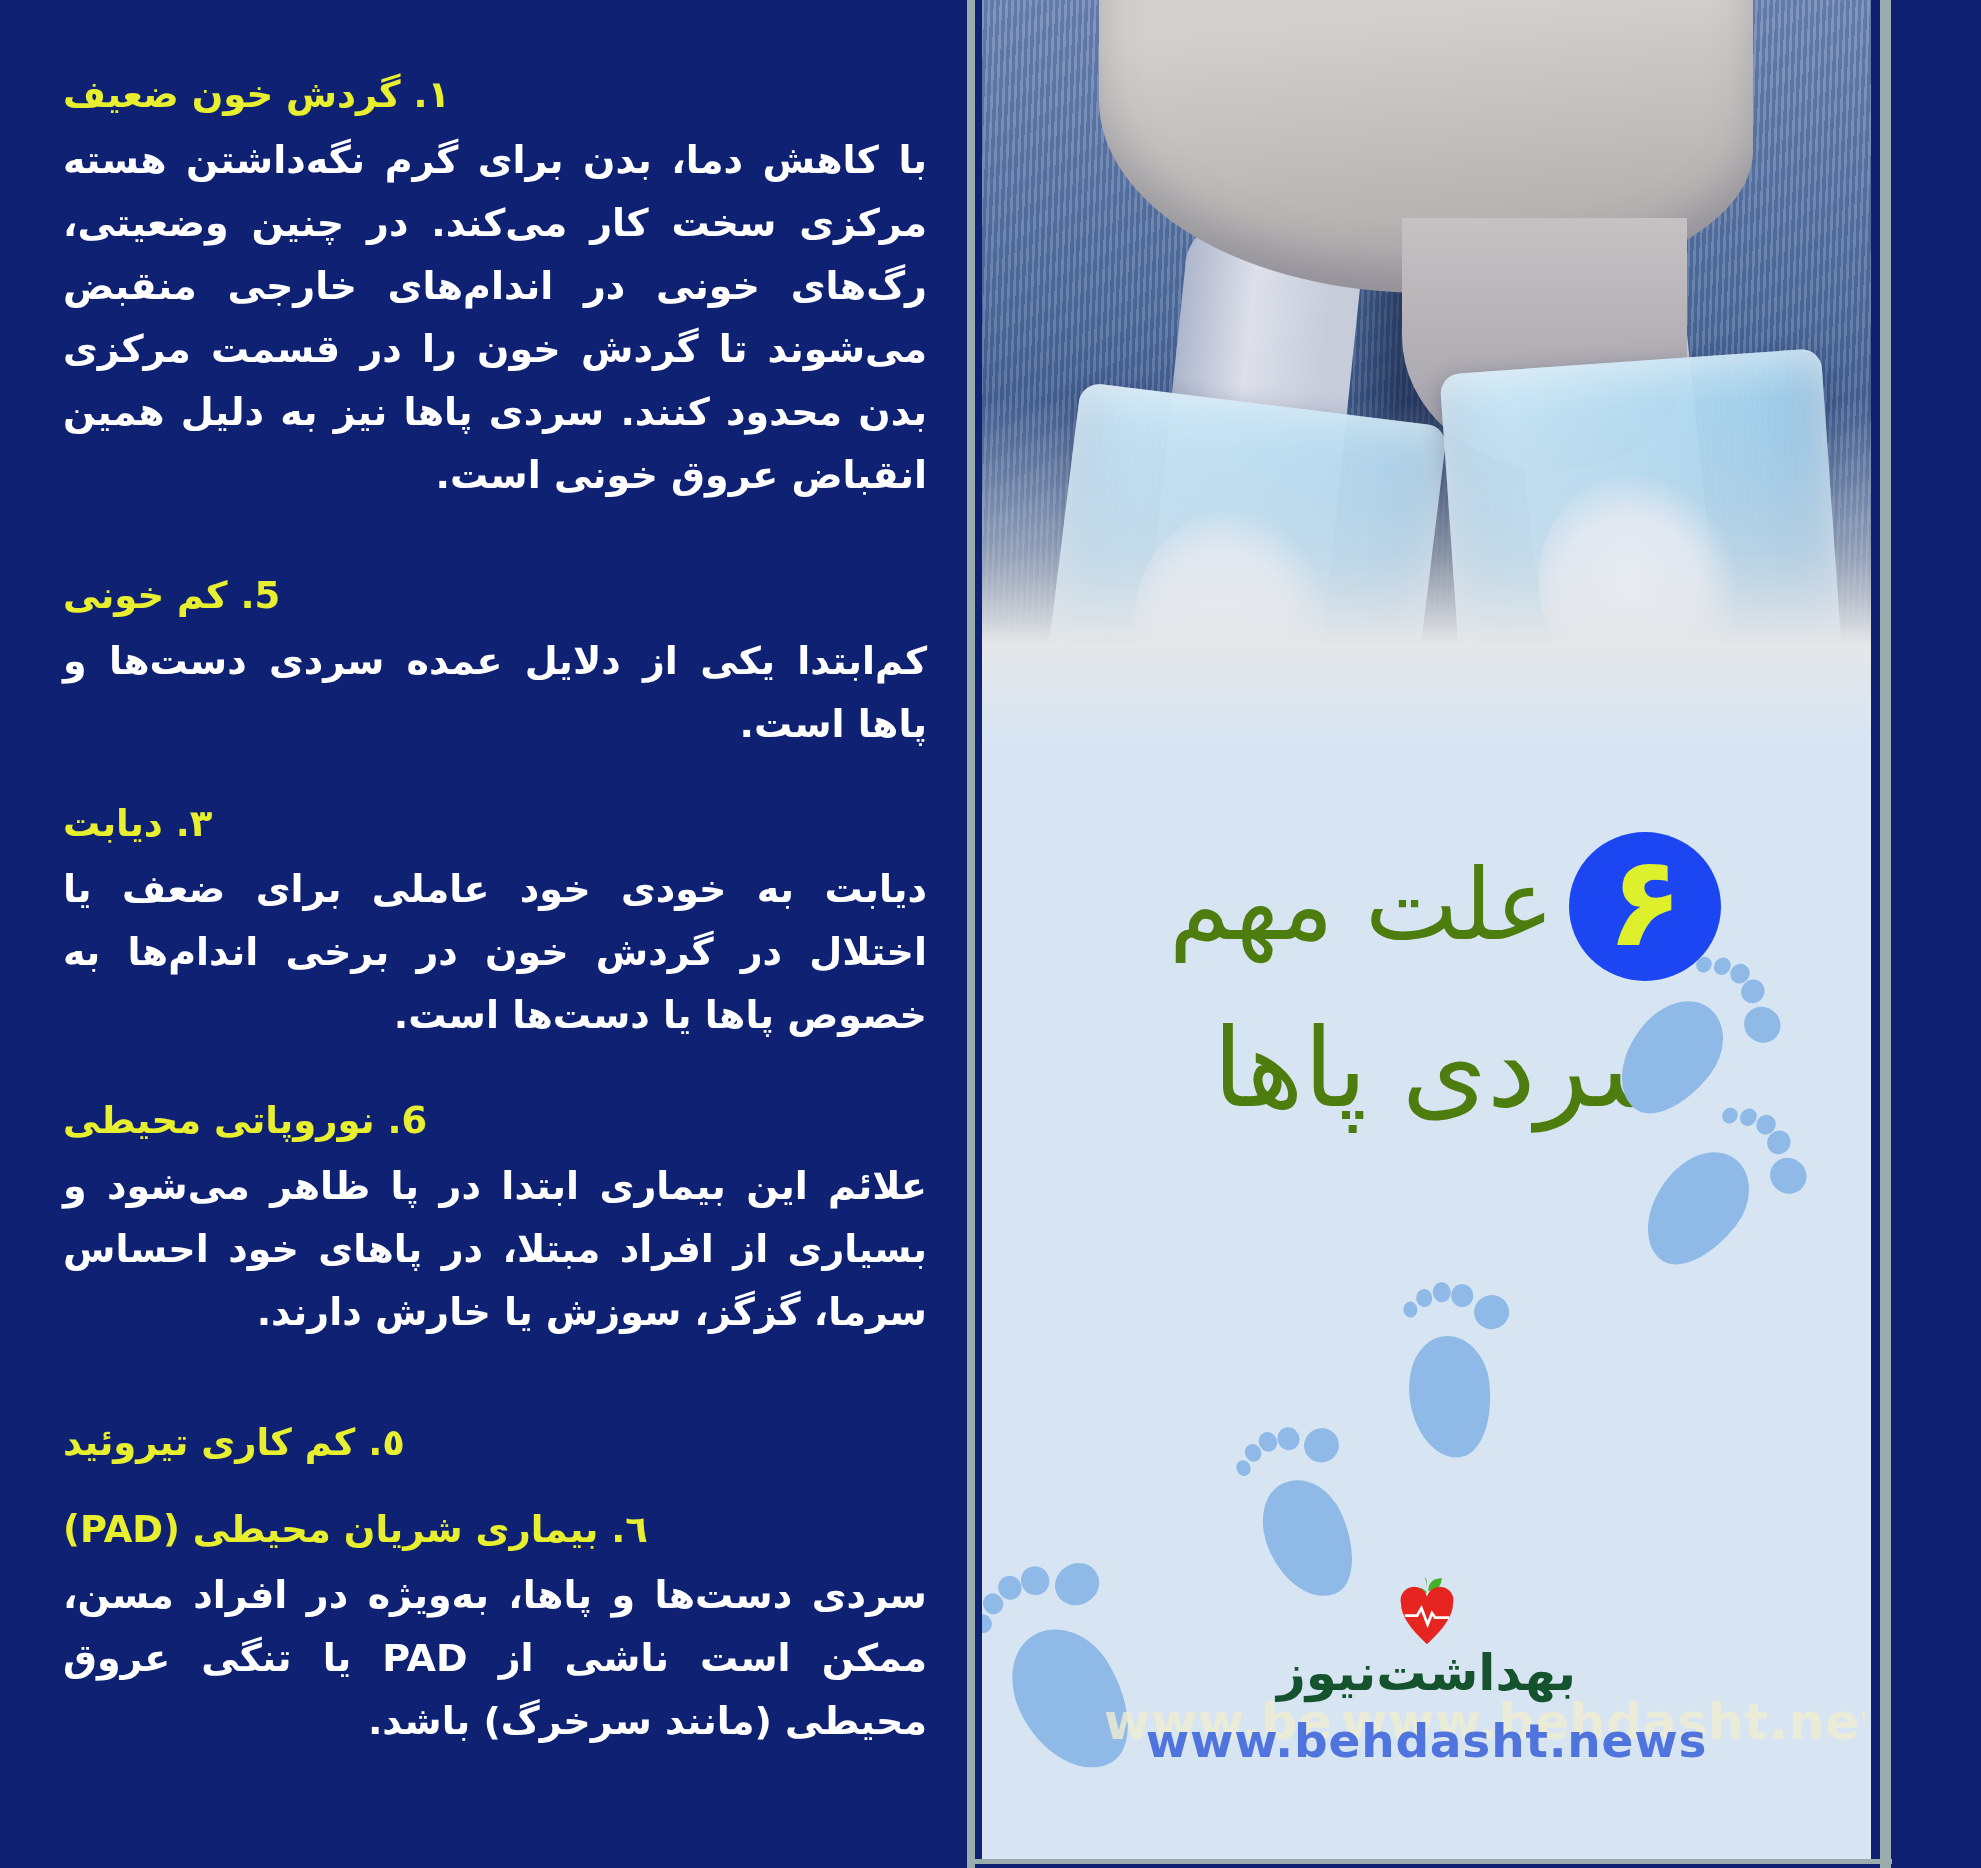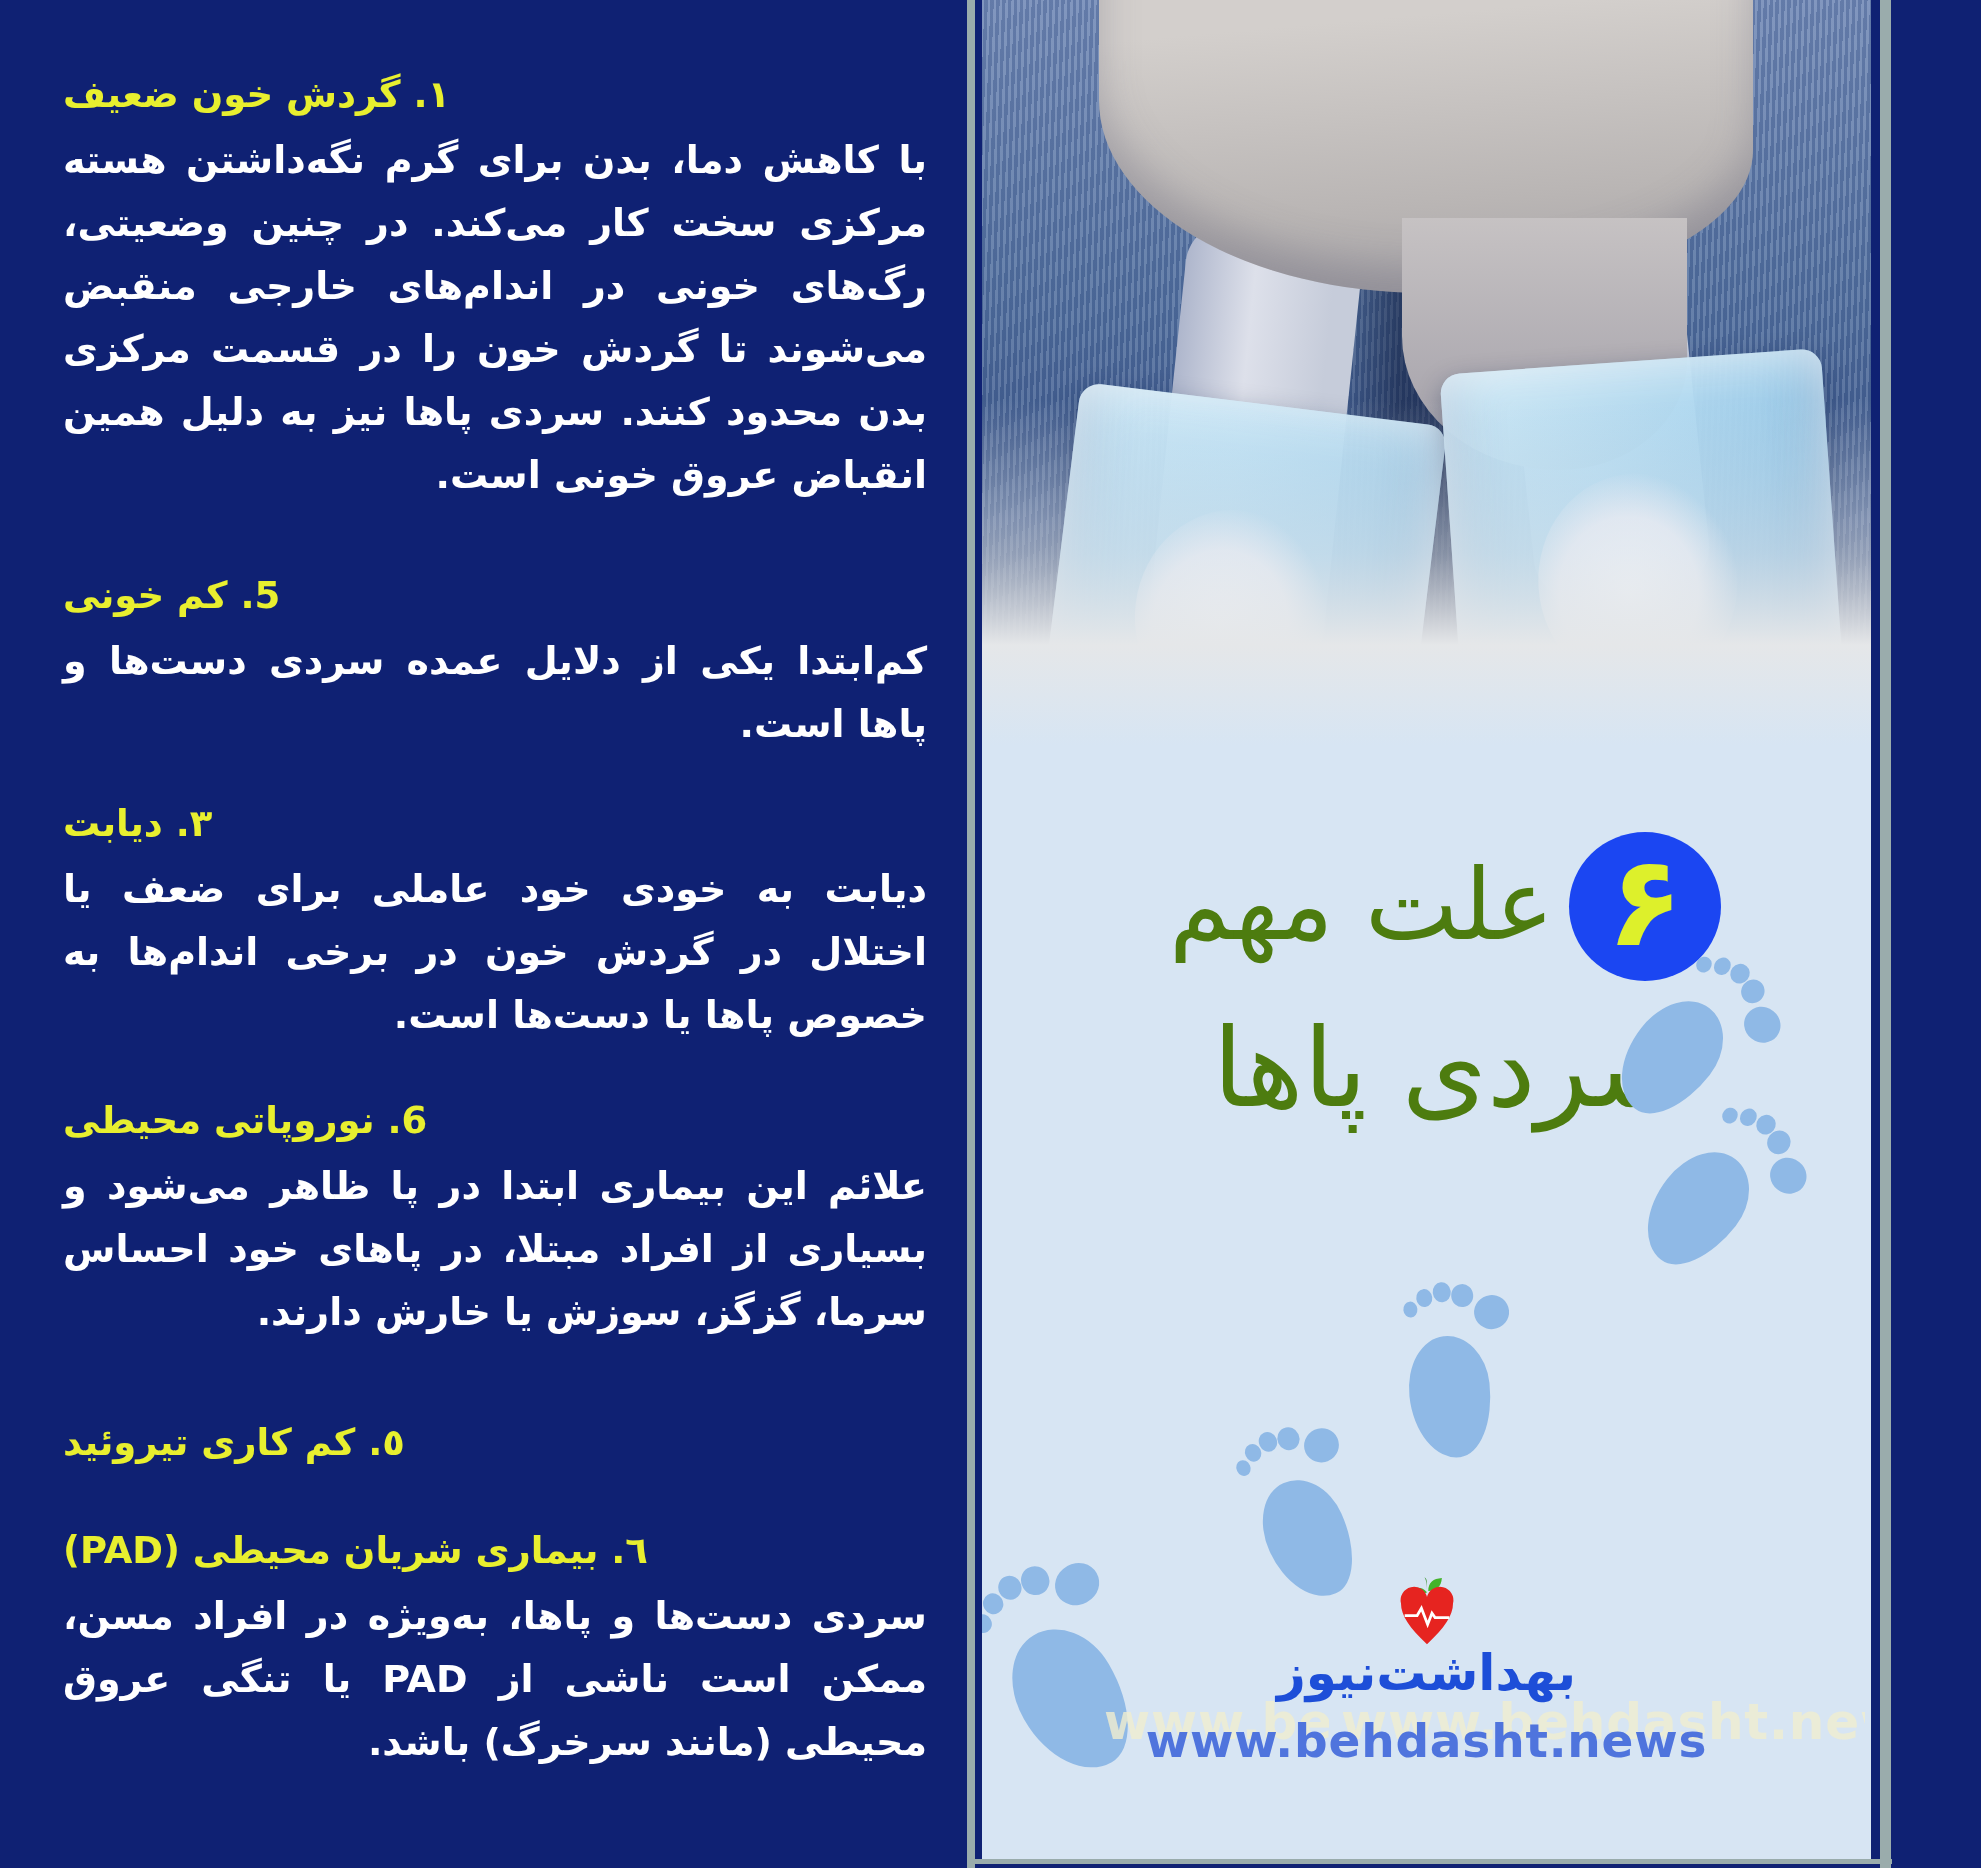--- a/index.html
+++ b/index.html
@@ -14,21 +14,21 @@
       text-align:justify;}
   .h1{margin-top:71px}
   .b1{min-height:378px}
   .h2{margin-top:65px}
   .b2{min-height:126px}
   .h3{margin-top:44px}
   .b3{min-height:189px}
   .h4{margin-top:50px}
   .b4{min-height:189px}
   .h5{margin-top:75px}
-  .h6{margin-top:60px}
+  .h6{margin-top:39px}
   .b6{min-height:189px}
 
   
   .hairline{position:absolute;background:#9aacac;}
   .hl-left{left:967px;top:0;width:8.4px;height:1869px;}
   .hl-right{left:1880px;top:0;width:11px;height:1869px;}
   .hl-bottom{left:967px;top:1859px;width:925px;height:5px;}
 
   
   .panel{position:absolute;left:982px;top:0;width:889px;height:1859px;background:#d7e5f3;overflow:hidden;}
@@ -83,21 +83,21 @@
   .fp .t5{left:6%;top:9%;width:11%;height:9%;}
   .fp-a{left:654px;top:957px;width:134px;height:185px;transform:rotate(38deg);}
   .fp-b{left:680px;top:1108px;width:134px;height:185px;transform:rotate(38deg);}
   .fp-c{left:420px;top:1280px;width:130px;height:180px;transform:rotate(-6deg);}
   .fp-d{left:269px;top:1418px;width:130px;height:180px;transform:rotate(-24deg);}
   .fp-e{left:12.6px;top:1552px;width:164px;height:218px;transform:rotate(-30deg);}
 
   
   .logo{position:absolute;left:0;right:0;top:1576px;text-align:center;}
   .logo svg{display:block;margin:0 auto;width:62px;height:72px;}
-  .logo-text{font-size:50px;font-weight:bold;color:#1d4ed8;direction:rtl;line-height:1.1;margin-top:-1.7px;}
+  .logo-text{font-size:50px;font-weight:bold;color:#14532d;direction:rtl;line-height:1.1;margin-top:-1.7px;}
   .watermark{position:absolute;top:1693px;height:62px;font-size:50px;font-weight:bold;
        color:rgba(240,238,208,.8);white-space:nowrap;overflow:hidden;letter-spacing:0.8px;}
   .wm-a{left:122px;width:225px;}
   .wm-b{left:359px;width:524px;}
   .site-url{position:absolute;left:0;right:0;top:1713px;text-align:center;
        font-size:47px;font-weight:bold;color:#4f74dd;letter-spacing:0.8px;}
 </style>
 </head>
 <body>
 

